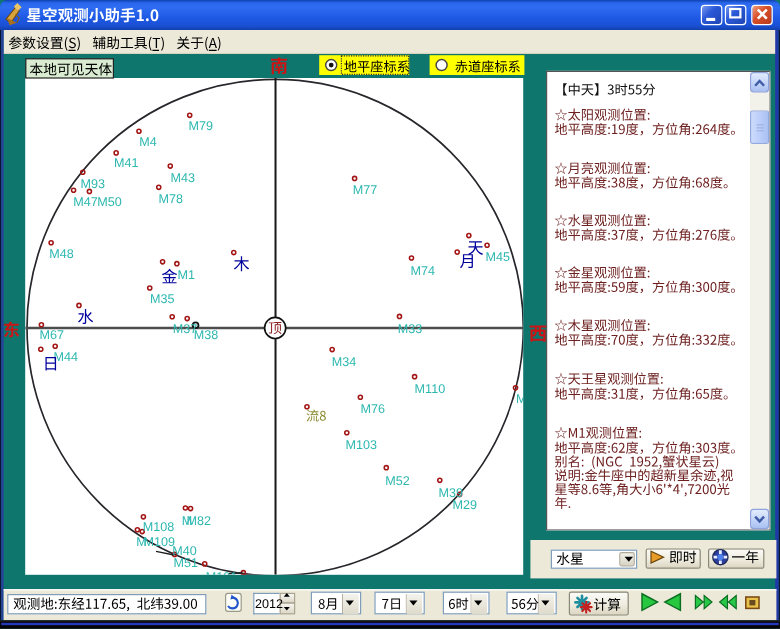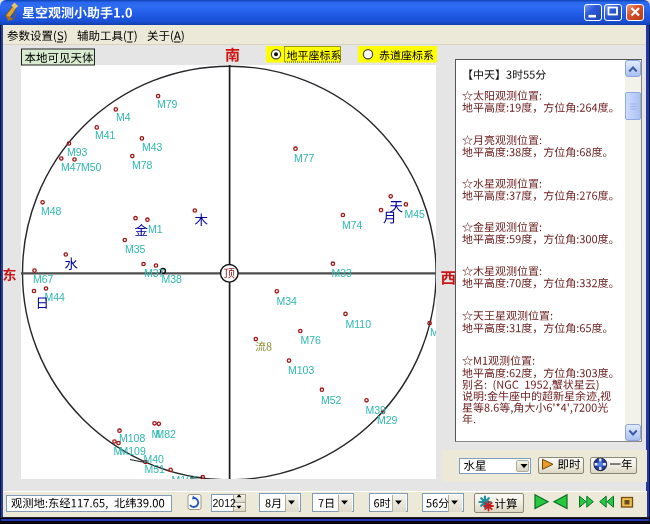--- a/index.html
+++ b/index.html
@@ -1,15 +1,15 @@
 <!DOCTYPE html>
 <html><head><meta charset="utf-8"><style>
 *{margin:0;padding:0;box-sizing:border-box}
 body{width:650px;height:524px;overflow:hidden;font-family:"Liberation Sans",sans-serif}
-#win{position:relative;width:650px;height:524px;background:#e5e5e5}
+#win{position:relative;width:650px;height:524px;background:#0f766e}
 .abs{position:absolute}
 #titlebar{left:0;top:0;width:650px;height:25px;background:linear-gradient(180deg,#0f42b0 0%,#2a67ee 10%,#2e6cf2 25%,#1e59e4 60%,#1a50d4 85%,#1140ad 100%);border-radius:6px 6px 0 0}
 #menubar{left:3px;top:25px;width:644px;height:20px;background:#ece9d8;border-bottom:1px solid #d8d4c0}
 #canvas{left:21px;top:65px;width:415px;height:414px;background:#fff}
 #tpanel{left:455px;top:59px;width:187px;height:383px;background:#fff;border:1px solid #888;border-top-color:#555;border-left-color:#555}
 #sbar{left:625px;top:60px;width:16px;height:381px;background:#f2f1ea}
 .sbtn{width:16px;height:17px;background:linear-gradient(180deg,#e3ecfd,#c0d2f8 60%,#a8c0f0);border:1px solid #8fa4de;border-radius:3px}
 #sthumb{left:625px;top:92px;width:16px;height:28px;background:linear-gradient(90deg,#cddbfb,#bccffa 50%,#abc1f2);border:1px solid #92aae2;border-radius:2px}
 #bpanel{left:442px;top:450px;width:205px;height:32px;background:#ece9d8}
 #combo{left:459px;top:457.5px;width:72px;height:16.5px;background:#fff;border:1px solid #7f9db9}

